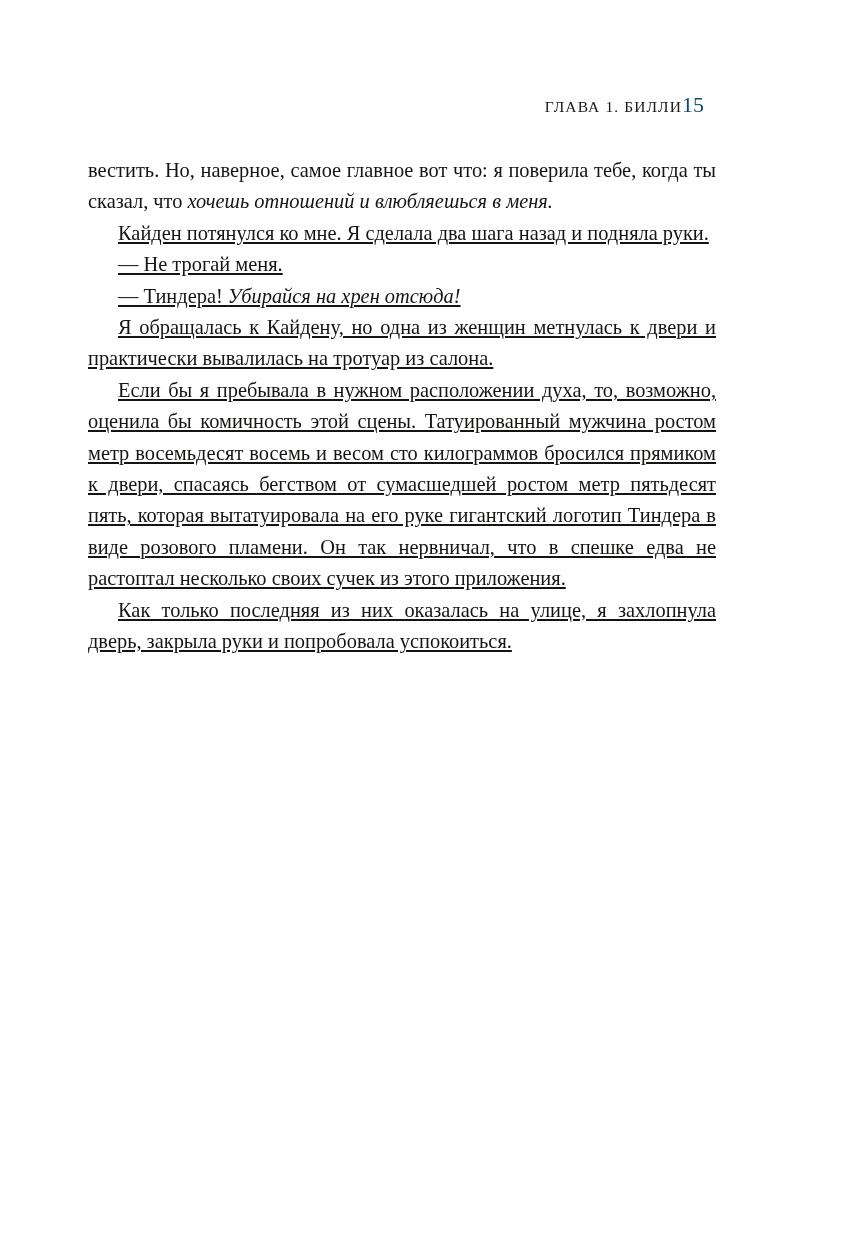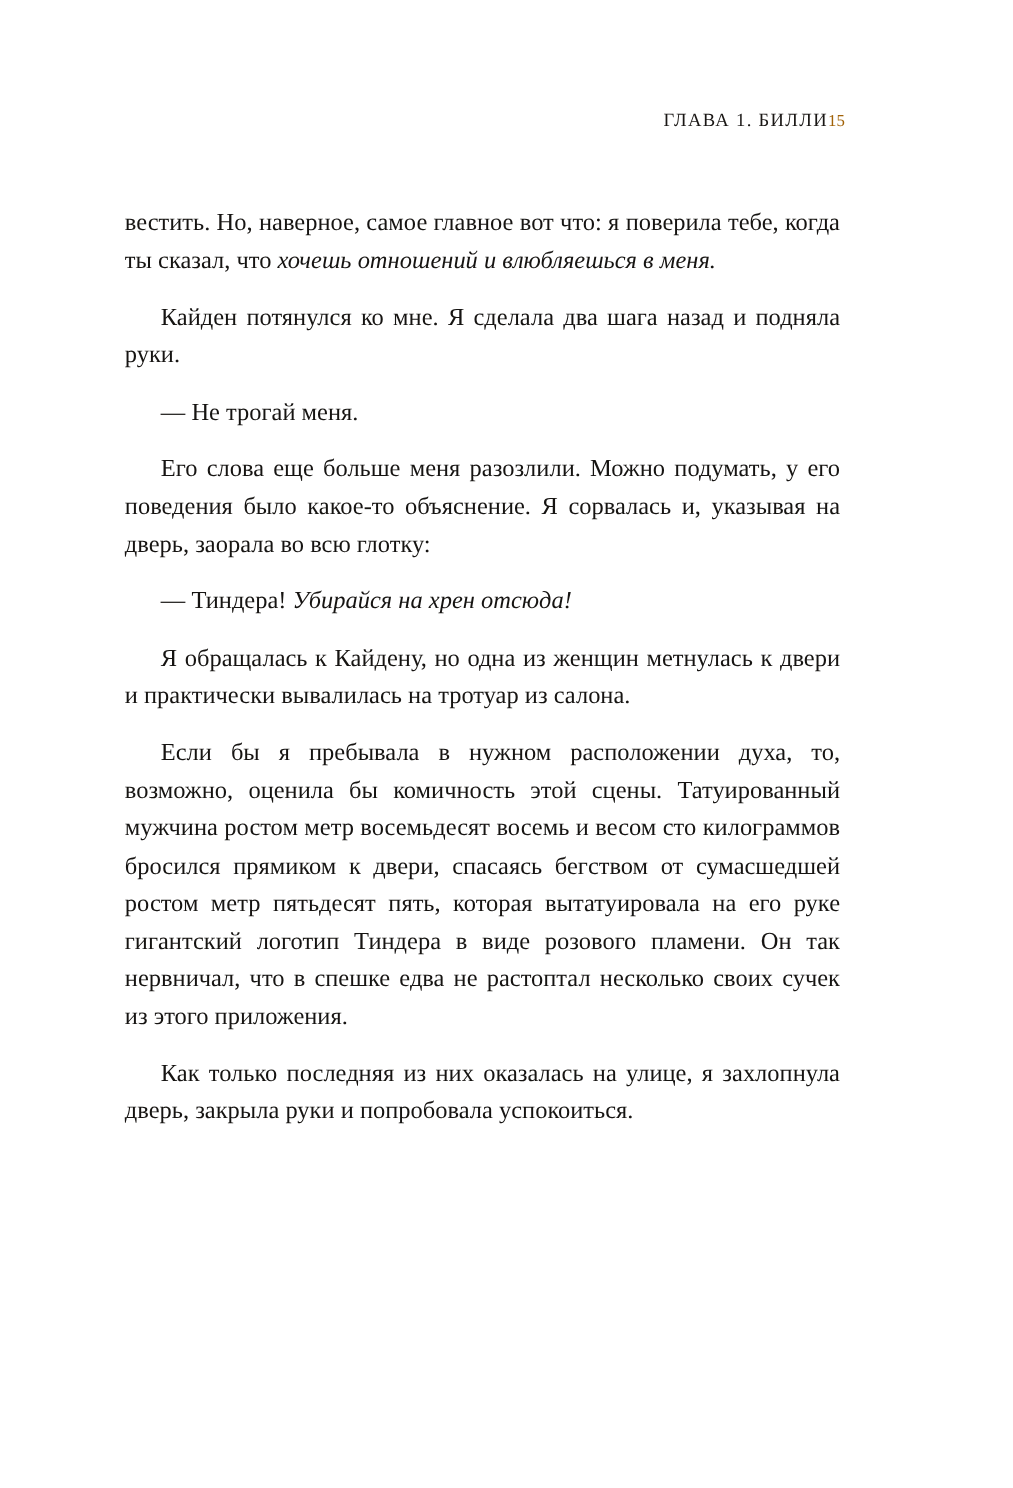--- a/index.html
+++ b/index.html
@@ -28,41 +28,42 @@
   }
   .running-head .chapter-title {
     font-size: 15.5px;
     letter-spacing: 1.1px;
     text-transform: uppercase;
     font-weight: 400;
     color: #1a1715;
     white-space: nowrap;
   }
   .running-head .folio {
-    font-size: 14px;
-    color: #a16207;
+    font-size: 22px;
+    color: #0c4a6e;
     font-weight: 400;
   }
   .body-text {
     position: absolute;
     left: 88px;
     top: 155px;
     width: 628px;
     font-size: 20.4px;
     line-height: 31.4px;
     text-align: justify;
     text-justify: inter-word;
     -webkit-hyphens: manual;
     hyphens: manual;
   }
   .body-text p {
-    margin: 16px;
+    margin: 0;
   }
   .body-text p.indent {
     text-indent: 30px;
+    text-decoration: underline;
   }
   .body-text p.noindent {
     text-indent: 0;
   }
   .body-text em {
     font-style: italic;
   }
   
   .stretch {
     text-align-last: left;
@@ -75,20 +76,19 @@
 
   <div class="running-head">
     <span class="chapter-title">ГЛАВА 1. БИЛЛИ</span>
     <span class="folio">15</span>
   </div>
 
   <div class="body-text" id="body-text">
       <p class="noindent stretch"><span>вестить. Но, наверное, самое главное вот что: я поверила тебе, когда ты сказал, что </span><em>хочешь отношений и влюбляешься в меня.</em></p>
       <p class="indent stretch"><span>Кайден потянулся ко мне. Я сделала два шага назад и подняла руки.</span></p>
       <p class="indent stretch"><span>— Не трогай меня.</span></p>
-      <p class="indent stretch"><span>Его слова еще больше меня разозлили. Можно подумать, у его поведения было какое-то объяснение. Я сорвалась и, указывая на дверь, заорала во всю глотку:</span></p>
       <p class="indent stretch"><span>— Тиндера! </span><em>Убирайся на хрен отсюда!</em></p>
       <p class="indent stretch"><span>Я обращалась к Кайдену, но одна из женщин метнулась к двери и практически вывалилась на тротуар из салона.</span></p>
       <p class="indent stretch"><span>Если бы я пребывала в нужном расположении духа, то, возможно, оценила бы комичность этой сцены. Татуированный мужчина ростом метр восемьдесят восемь и весом сто килограммов бросился прямиком к двери, спасаясь бегством от сумасшедшей ростом метр пятьдесят пять, которая вытатуировала на его руке гигантский логотип Тиндера в виде розового пламени. Он так нервничал, что в спешке едва не растоптал несколько своих сучек из этого приложения.</span></p>
       <p class="indent stretch"><span>Как только последняя из них оказалась на улице, я захлопнула дверь, закрыла руки и попробовала успокоиться.</span></p>
     </div>
 
 </div>
 
 </body></html>

